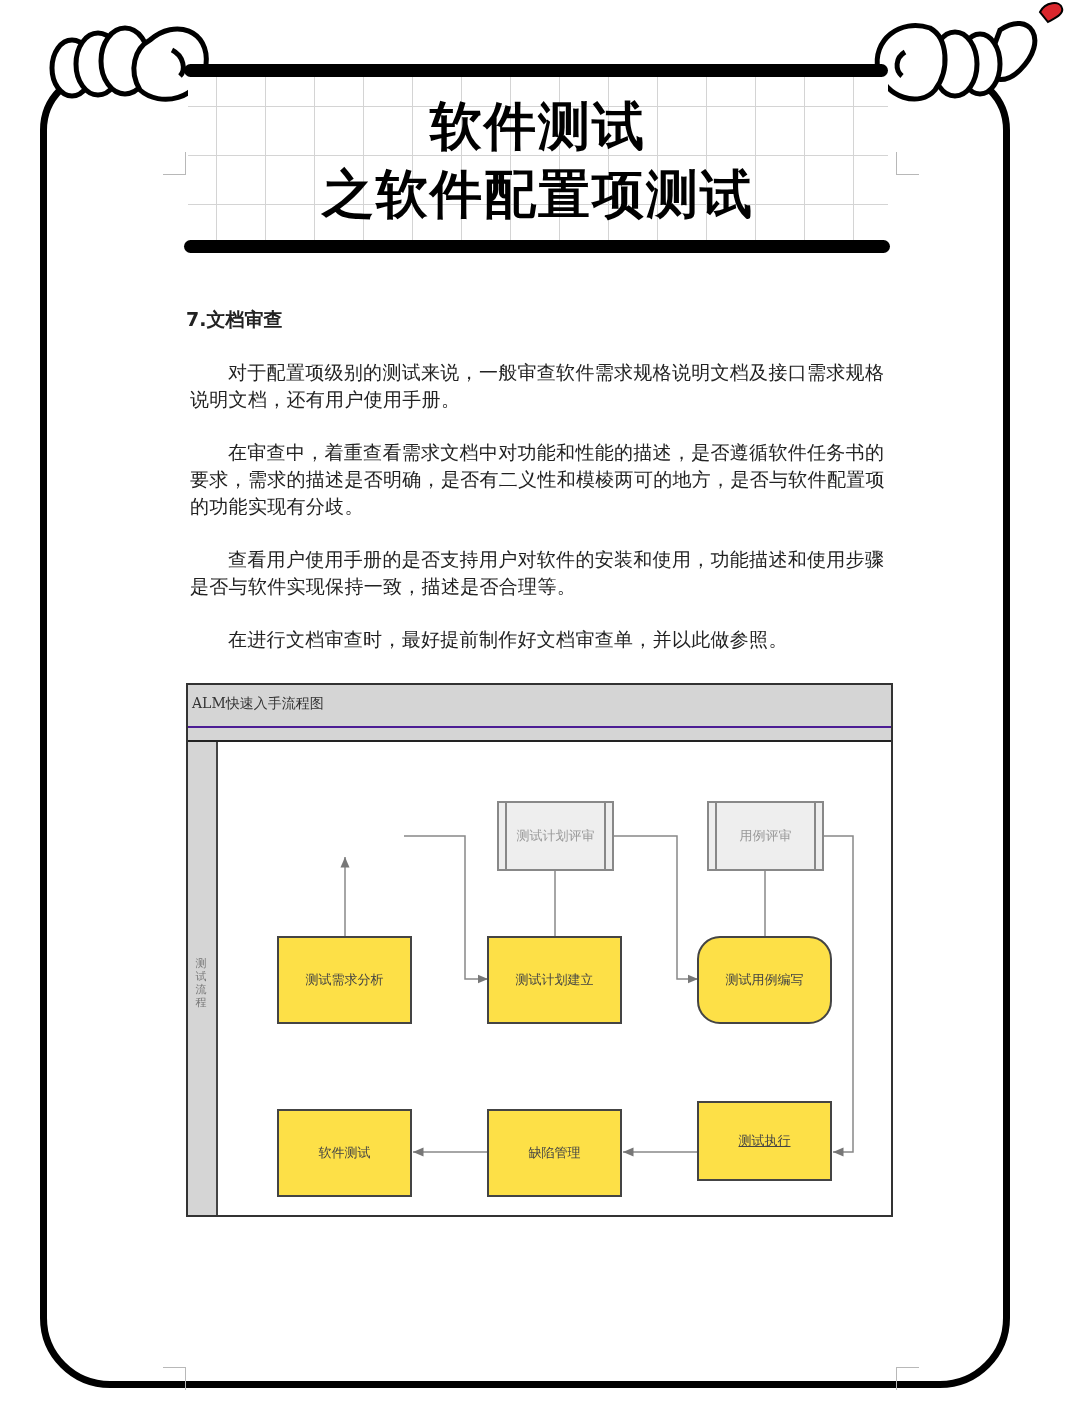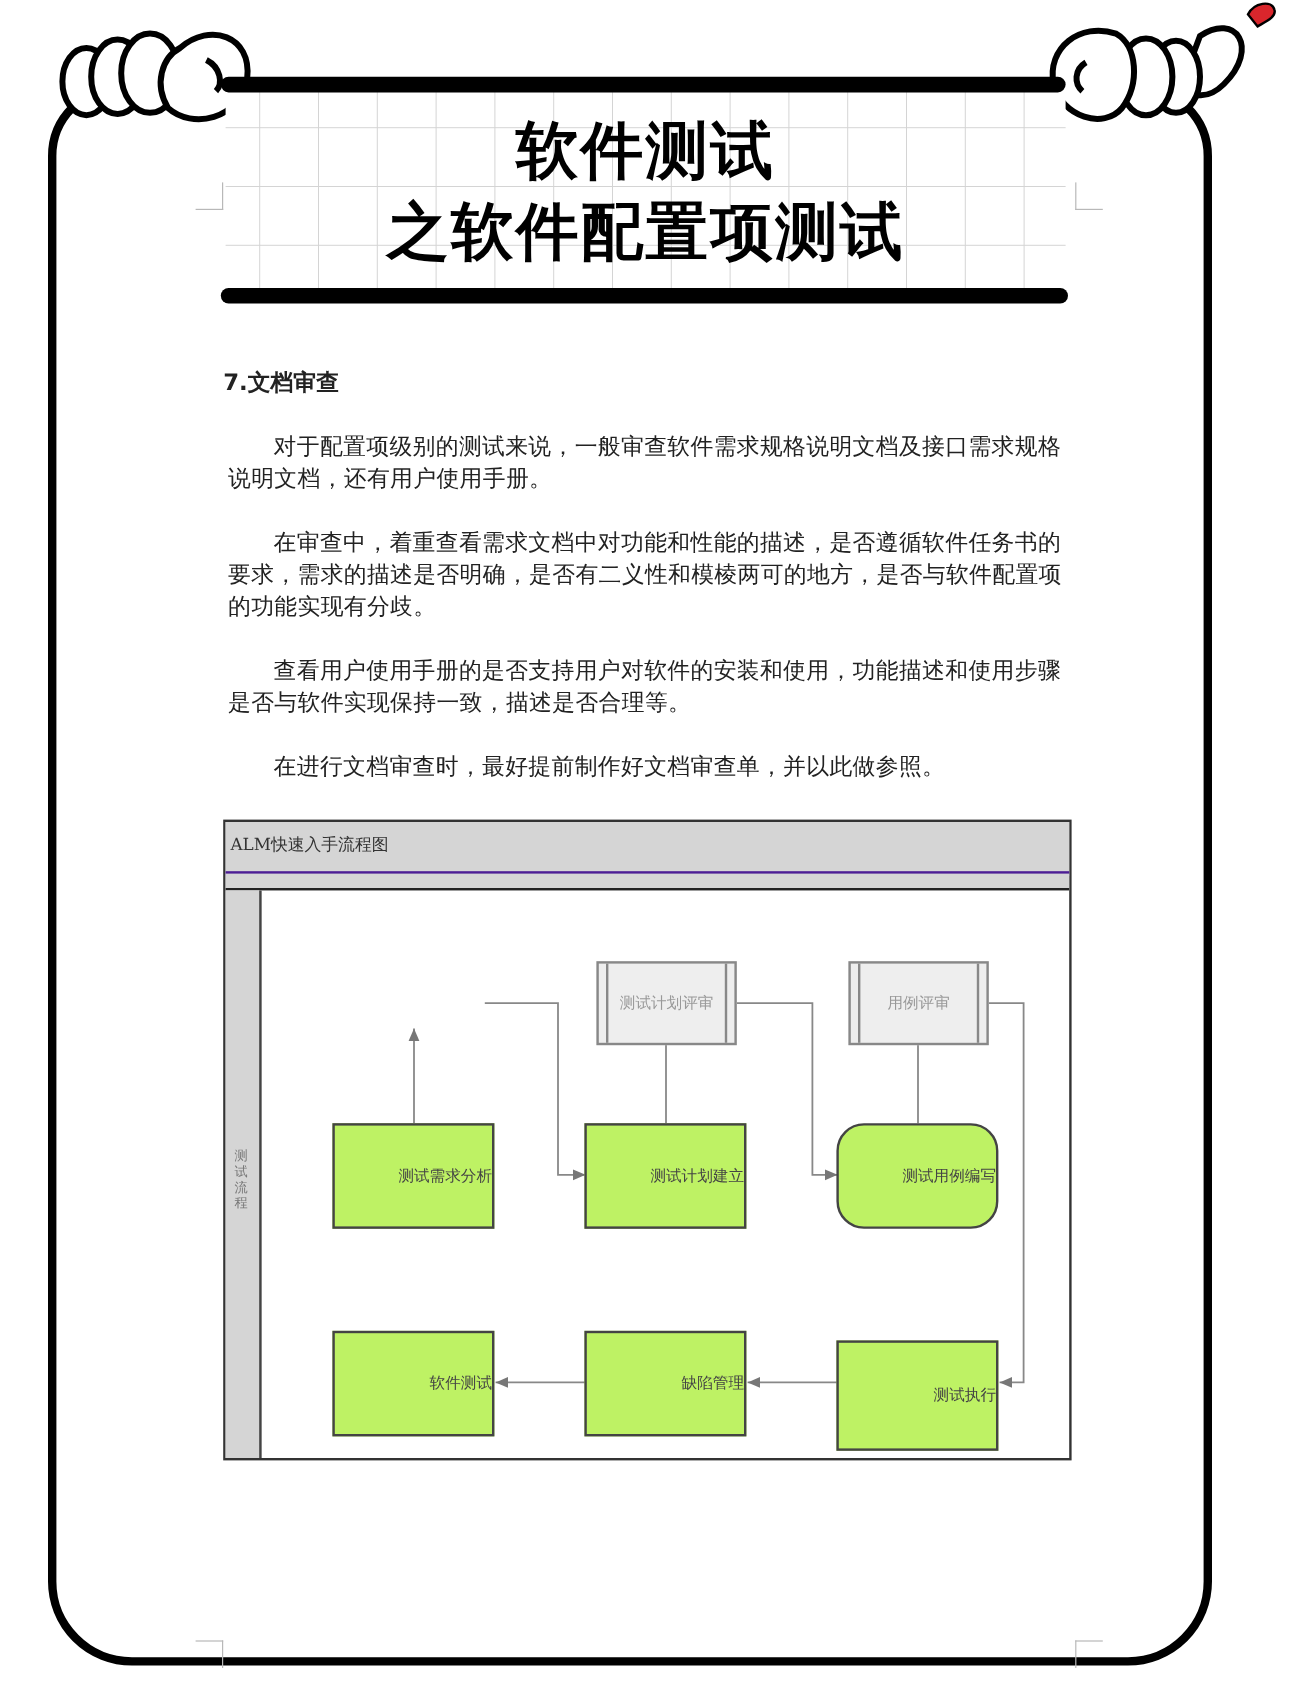--- a/index.html
+++ b/index.html
@@ -51,22 +51,22 @@
     background: #d5d5d5; border-bottom: 4px solid #4c1d95;
   }
   #diag-title { position: absolute; left: 4px; top: 10px; font-size: 14px; color: #333; font-family: "DejaVu Serif", serif; }
   #diag-subbar { position: absolute; left: 0; top: 43px; right: 0; height: 12px; background: #d5d5d5; border-bottom: 2px solid #222; }
   #diag-lane { position: absolute; left: 0; top: 57px; width: 28px; bottom: 0; background: #d5d5d5; border-right: 2px solid #444; }
   #diag-lane-label {
     position: absolute; left: 6px; top: 215px; width: 14px; font-size: 11px; line-height: 13px;
     color: #777; font-family: "DejaVu Serif", serif; text-align: center;
   }
   .node {
-    position: absolute; background: #bef264; border: 2px solid #444; box-sizing: border-box;
-    display: flex; align-items: center; justify-content: flex-end;
+    position: absolute; background: #fde047; border: 2px solid #444; box-sizing: border-box;
+    display: flex; align-items: center; justify-content: center;
     font-family: "DejaVu Serif", serif; font-size: 13px; color: #444;
   }
   .review {
     position: absolute; background: #eeeeee; border: 2px solid #888; box-sizing: border-box;
     display: flex; align-items: center; justify-content: center;
     font-family: "DejaVu Serif", serif; font-size: 13px; color: #999;
   }
   .review::before, .review::after {
     content: ""; position: absolute; top: 0; bottom: 0; width: 2px; background: #888;
   }
@@ -169,16 +169,16 @@
   <div class="node" style="left:509px;top:251px;width:135px;height:88px;border-radius:23px;">
       <span>测试用例编写</span>
     </div>
 
   <div class="node" style="left:89px;top:424px;width:135px;height:88px;">
       <span>软件测试</span>
     </div>
   <div class="node" style="left:299px;top:424px;width:135px;height:88px;">
       <span>缺陷管理</span>
     </div>
-  <div class="node" style="left:509px;top:432px;width:135px;height:92px;">
+  <div class="node" style="left:509px;top:416px;width:135px;height:80px;text-decoration:underline;">
       <span>测试执行</span>
     </div>
 </div>
 
 </body></html>

